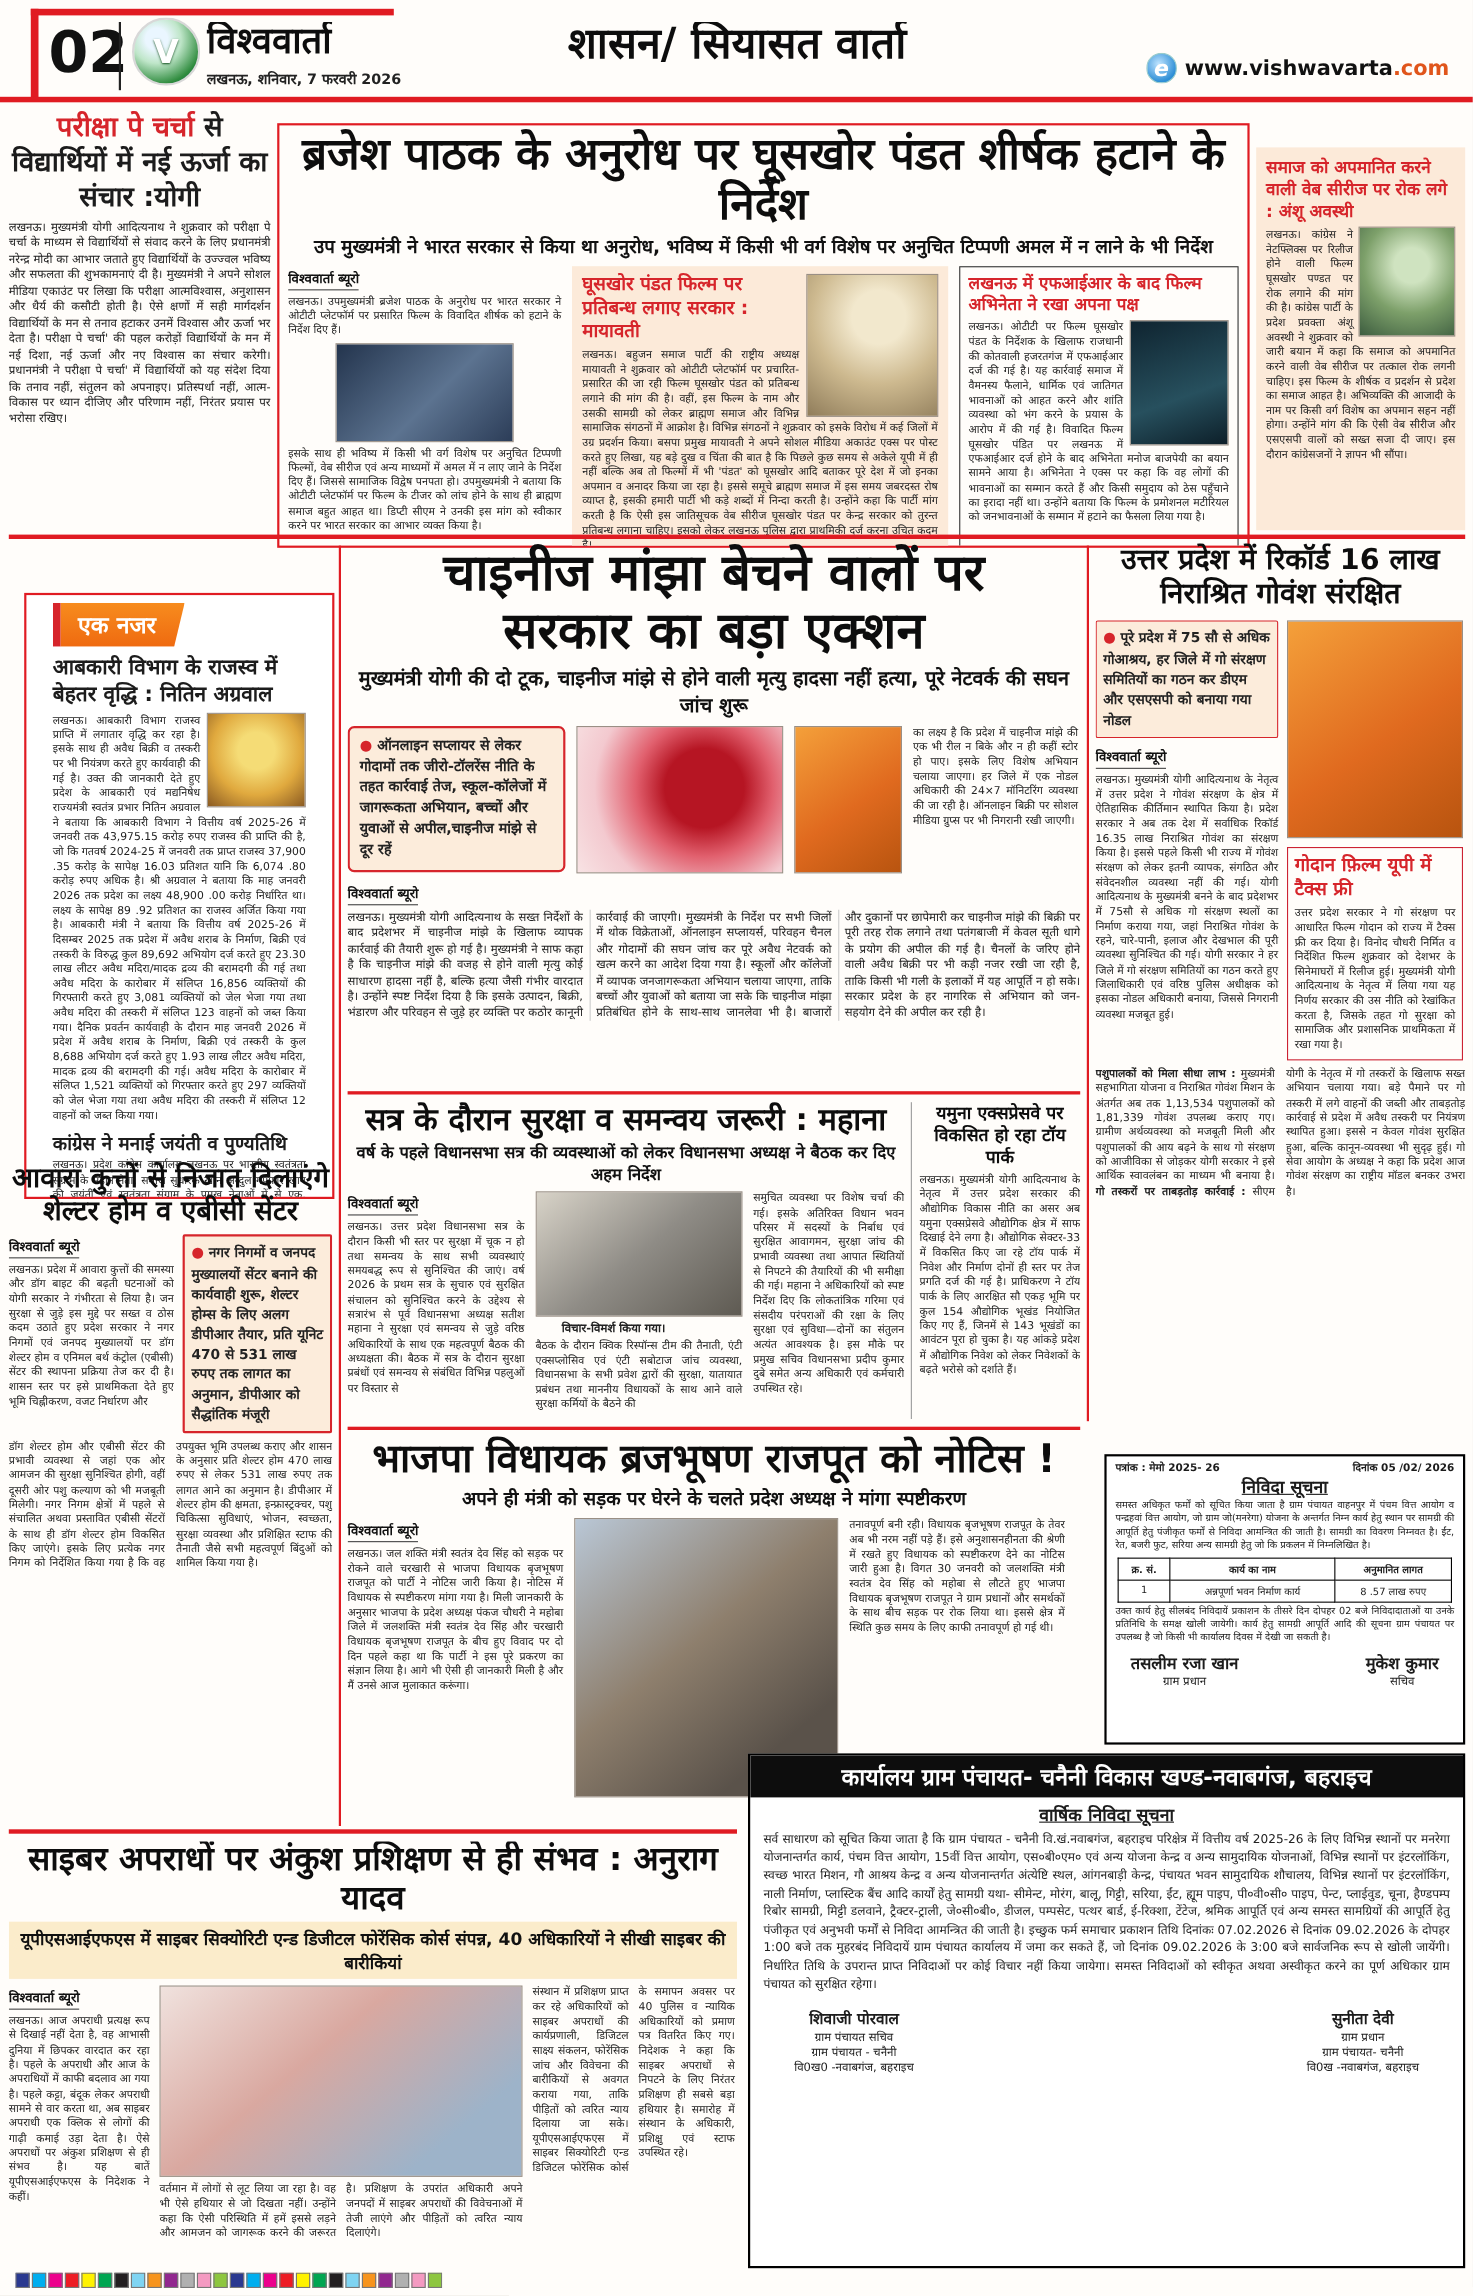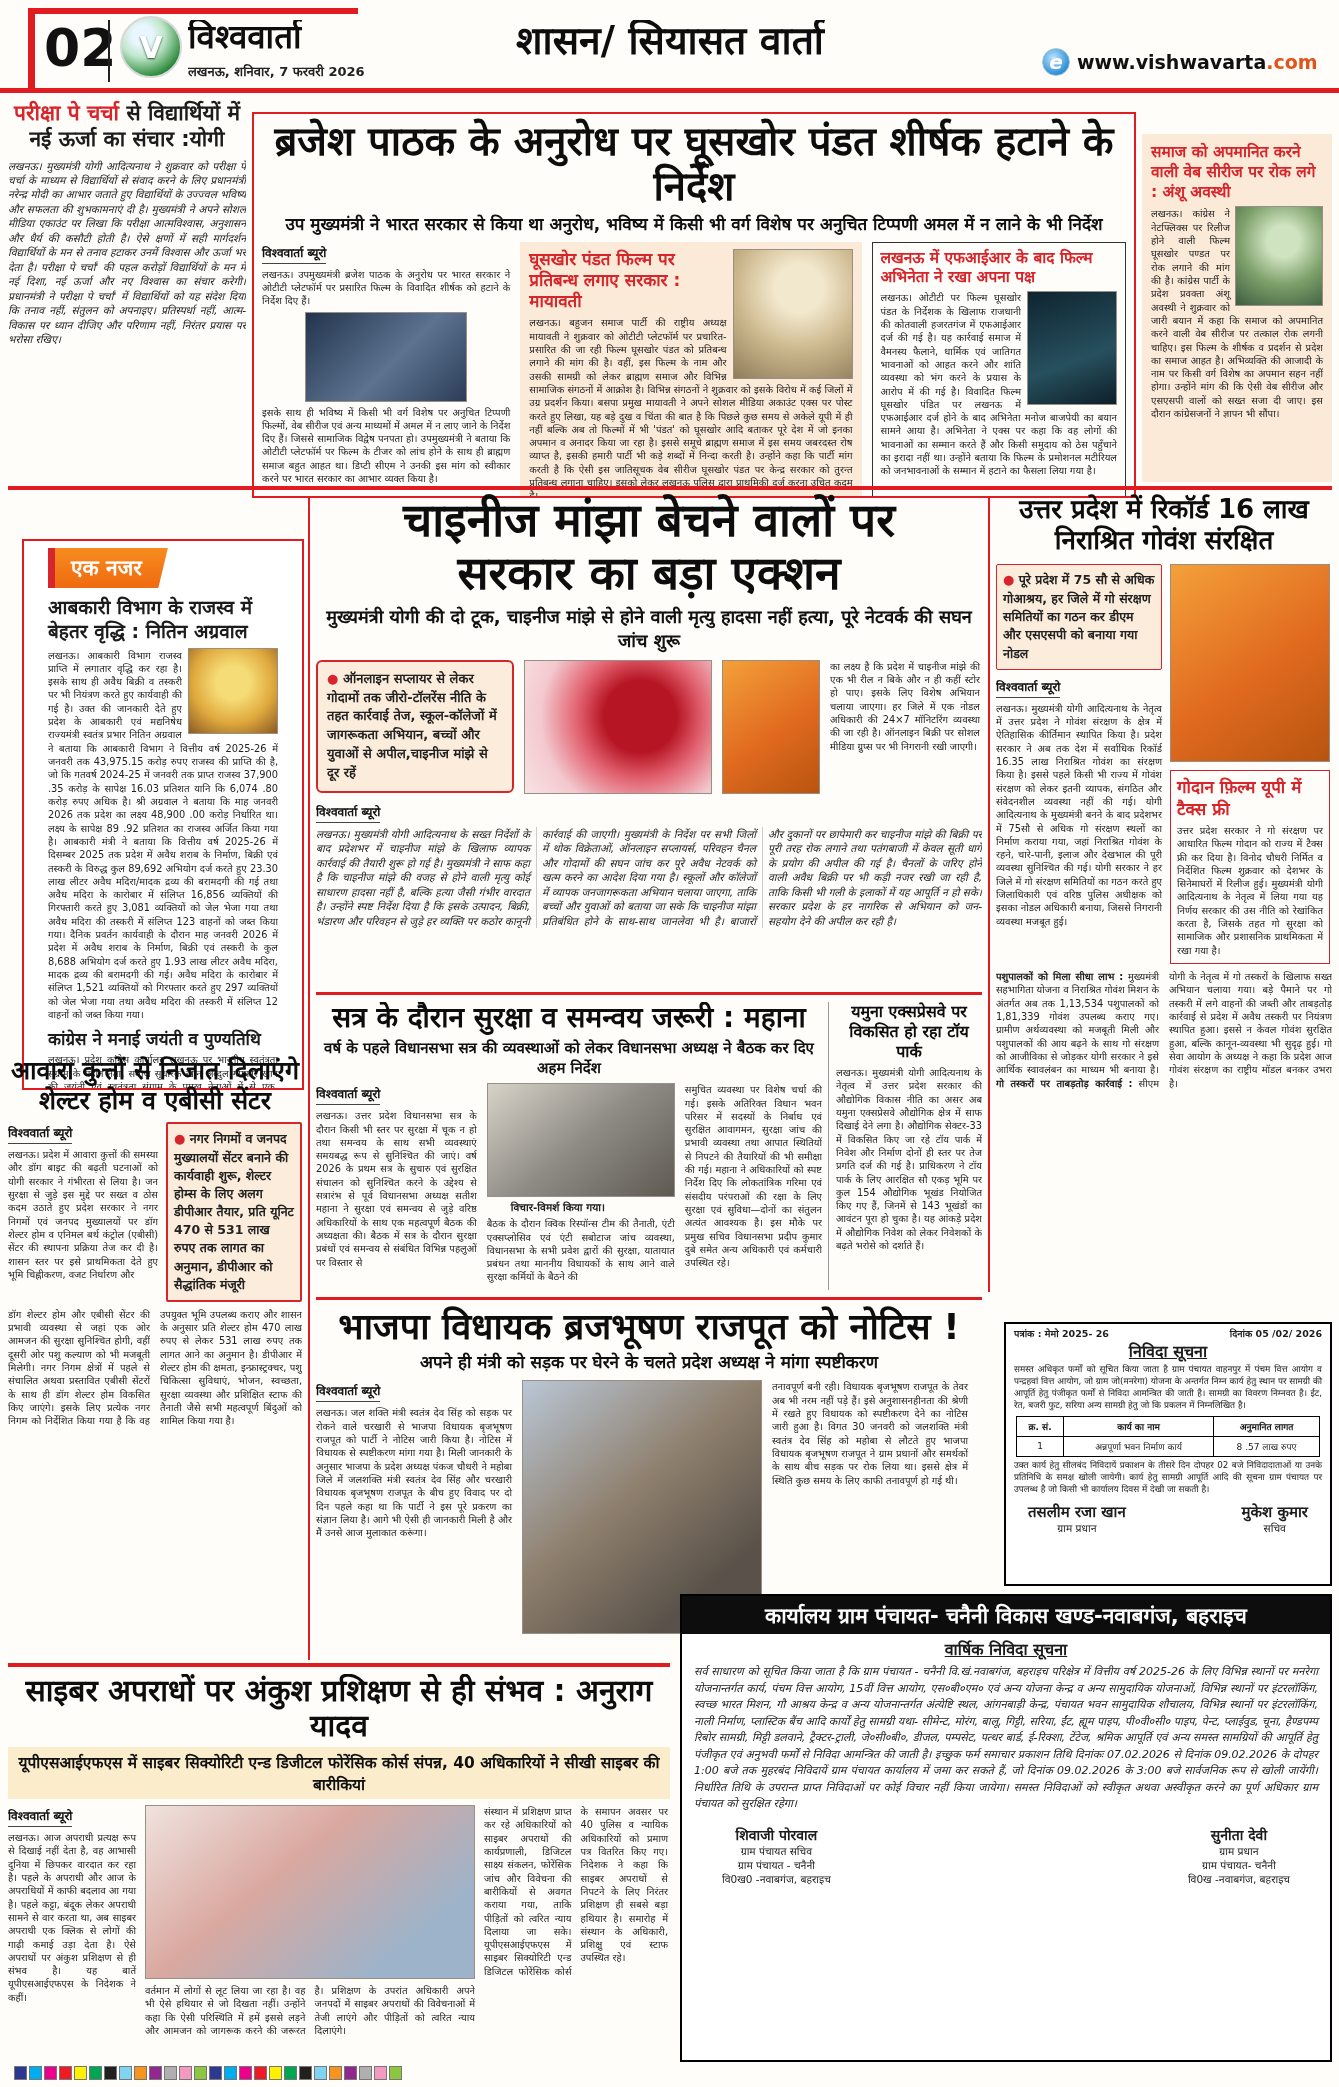--- a/index.html
+++ b/index.html
@@ -20,21 +20,21 @@
         background:radial-gradient(circle at 35% 30%,#eaf6ff 0 18%,#bfe6c9 40%,#2e8b3d 75%,#1c5c86);
         border:2px solid #d8d8d8;display:flex;align-items:center;justify-content:center;
         color:#fff;font-weight:bold;font-size:30px;text-shadow:0 1px 2px #14501f;}
   .e-icon{width:26px;height:26px;border-radius:50%;display:inline-flex;align-items:center;justify-content:center;
           background:radial-gradient(circle at 40% 35%,#bfe4ff,#2f8fd6 70%);color:#fff;font-weight:bold;
           font-size:20px;font-style:italic;border:1px solid #9cc;}
   .website{font-size:19px;font-weight:bold;color:#111;}
   .website .tld{color:#e0551b;}
 
   
-  .body-txt{font-size:10.5px;line-height:1.38;text-align:justify;color:#222;font-style:italic;}
+  .body-txt{font-size:10.5px;line-height:1.38;text-align:justify;color:#222;}
   .body-sm{font-size:9.8px;line-height:1.36;text-align:justify;color:#222;}
   .byline{display:inline-block;font-size:12px;font-weight:bold;border-bottom:1.5px solid #444;
           padding-bottom:2px;margin-bottom:4px;color:#111;}
 
   .photo{border:1px solid #9a8f85;}
   .ph-blue{background:linear-gradient(135deg,#23344d,#5c7390 55%,#2c3d58);}
   .ph-dark{background:linear-gradient(160deg,#0f2430,#27505e 60%,#0d1f29);}
   .ph-beige{background:radial-gradient(circle at 55% 30%,#f2e8cd 0 22%,#cdb98f 55%,#8f7c5a);}
   .ph-warm{background:radial-gradient(circle at 50% 40%,#f5dc76 0 25%,#e0a93e 60%,#8a5a22);}
   .ph-green{background:radial-gradient(circle at 55% 35%,#cfe3c0 0 20%,#7da06a 55%,#3c5c3f);}
@@ -85,21 +85,21 @@
   <div class="abs masthead" style="left:188px;top:20px;">विश्ववार्ता</div>
   <div class="abs dateline" style="left:188px;top:62px;">लखनऊ,  शनिवार, 7 फरवरी 2026</div>
   <div class="abs section-title" style="left:400px;top:20px;width:540px;">शासन/ सियासत वार्ता</div>
   <div class="abs" style="left:1042px;top:48px;display:flex;align-items:center;gap:7px;">
     <span class="e-icon">e</span>
     <span class="website"><span>www.vishwavarta</span><span class="tld">.com</span></span>
   </div>
   <div class="hrule" style="left:0;top:88px;width:1339px;height:5px;"></div>
 
   <div class="abs" style="left:8px;top:100px;width:238px;height:384px;">
-    <div style="font-size:21px;font-weight:bold;text-align:center;line-height:1.25;">
+    <div style="font-size:25px;font-weight:bold;text-align:center;line-height:1.25;">
       <span class="title-red">परीक्षा पे चर्चा</span><span> से विद्यार्थियों में नई ऊर्जा का संचार :योगी</span>
     </div>
     <div class="body-txt" style="margin-top:6px;">लखनऊ। मुख्यमंत्री योगी आदित्यनाथ ने शुक्रवार को परीक्षा पे चर्चा के माध्यम से विद्यार्थियों से संवाद करने के लिए प्रधानमंत्री नरेन्द्र मोदी का आभार जताते हुए विद्यार्थियों के उज्ज्वल भविष्य और सफलता की शुभकामनाएं दी है। मुख्यमंत्री ने अपने सोशल मीडिया एकाउंट पर लिखा कि परीक्षा आत्मविश्वास, अनुशासन और धैर्य की कसौटी होती है। ऐसे क्षणों में सही मार्गदर्शन विद्यार्थियों के मन से तनाव हटाकर उनमें विश्वास और ऊर्जा भर देता है। परीक्षा पे चर्चा' की पहल करोड़ों विद्यार्थियों के मन में नई दिशा, नई ऊर्जा और नए विश्वास का संचार करेगी। प्रधानमंत्री ने परीक्षा पे चर्चा' में विद्यार्थियों को यह संदेश दिया कि तनाव नहीं, संतुलन को अपनाइए। प्रतिस्पर्धा नहीं, आत्म-विकास पर ध्यान दीजिए और परिणाम नहीं, निरंतर प्रयास पर भरोसा रखिए।</div>
   </div>
 
   <div class="abs" style="left:252px;top:112px;width:884px;height:386px;border:2.5px solid #e01b22;padding:5px 8px;box-sizing:border-box;background:#fffdfa;">
     <div class="headline" style="font-size:40px;line-height:1.12;">ब्रजेश पाठक के अनुरोध पर घूसखोर पंडत शीर्षक हटाने के निर्देश</div>
     <div class="subhead" style="font-size:17px;margin-top:3px;">उप मुख्यमंत्री ने भारत सरकार से किया था अनुरोध, भविष्य में किसी भी वर्ग विशेष पर अनुचित टिप्पणी अमल में न लाने के भी निर्देश</div>
     <div style="display:flex;gap:10px;margin-top:7px;">
       <div style="width:252px;">

